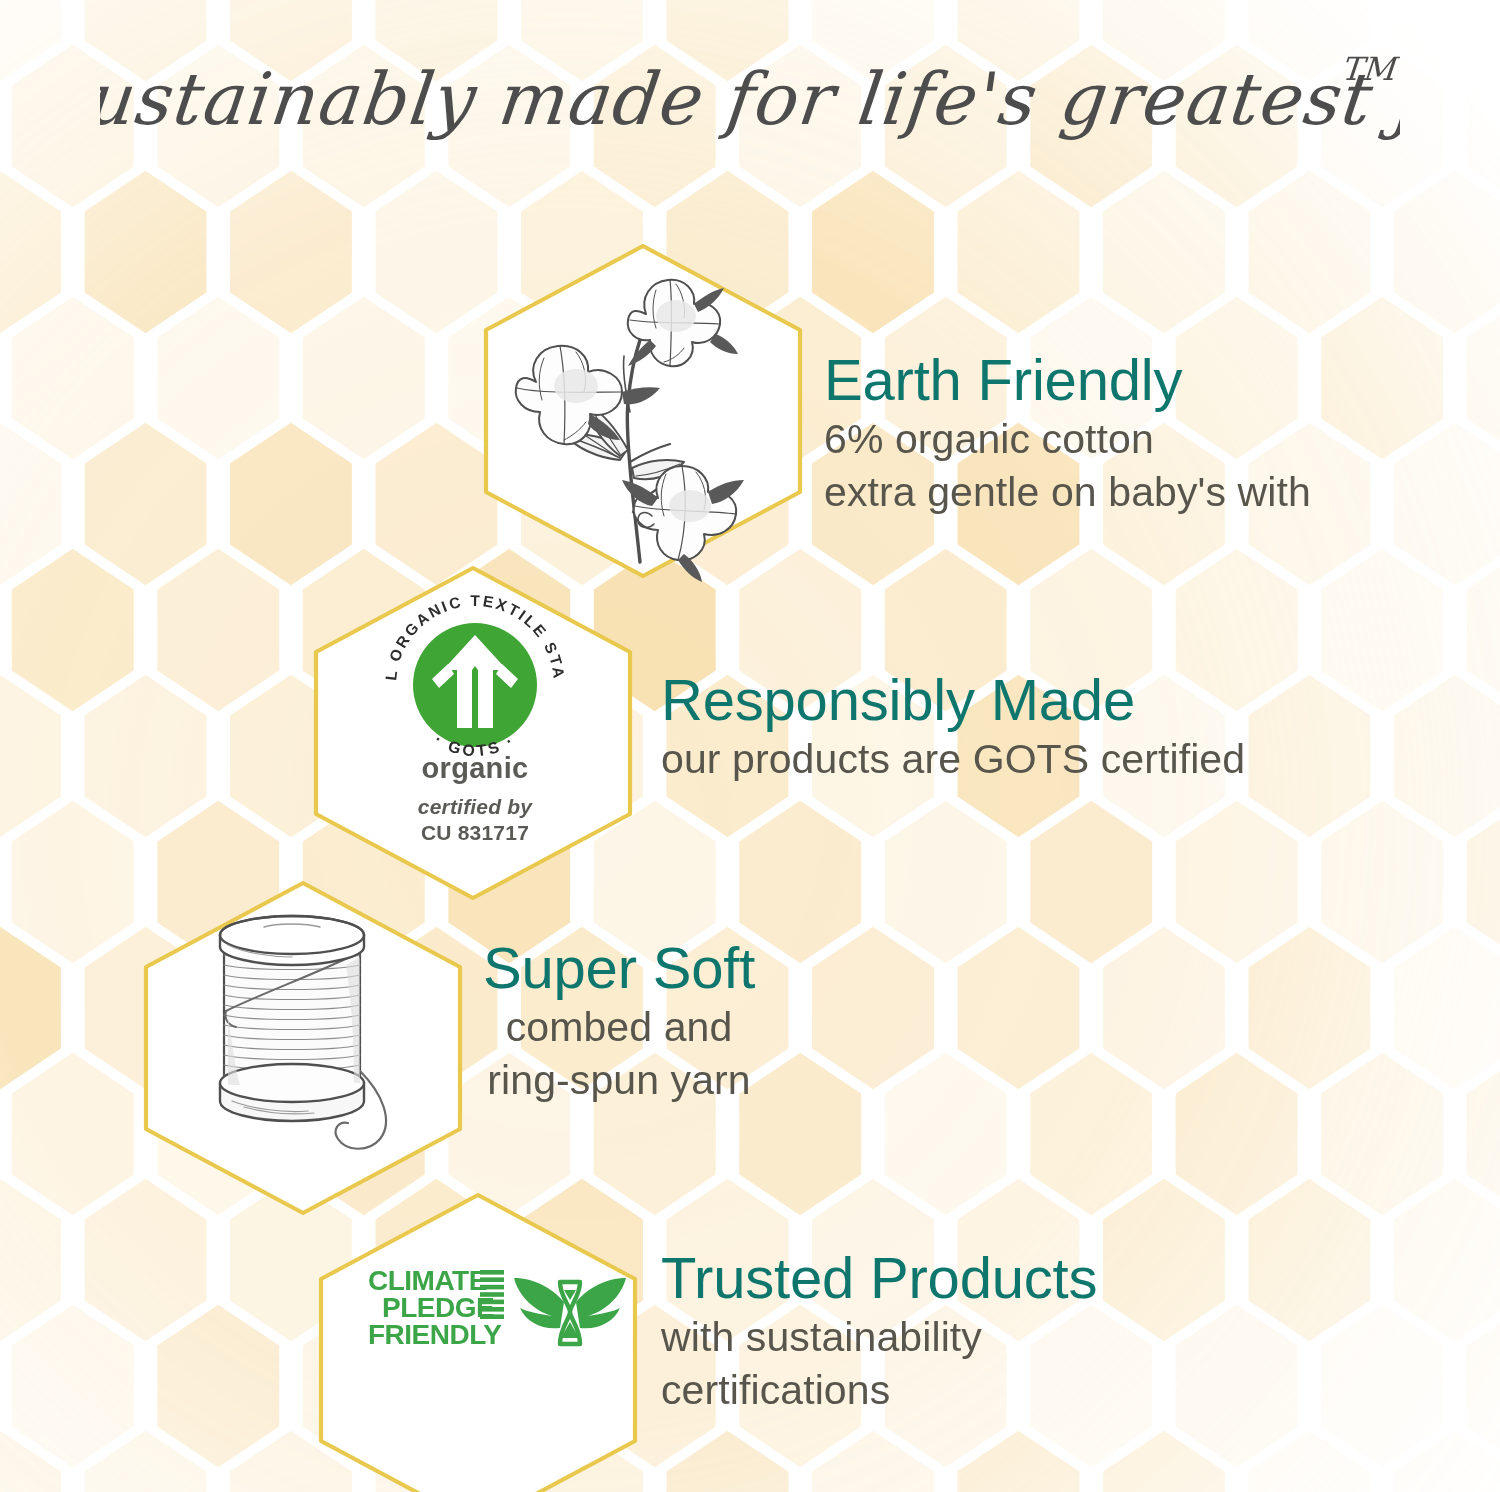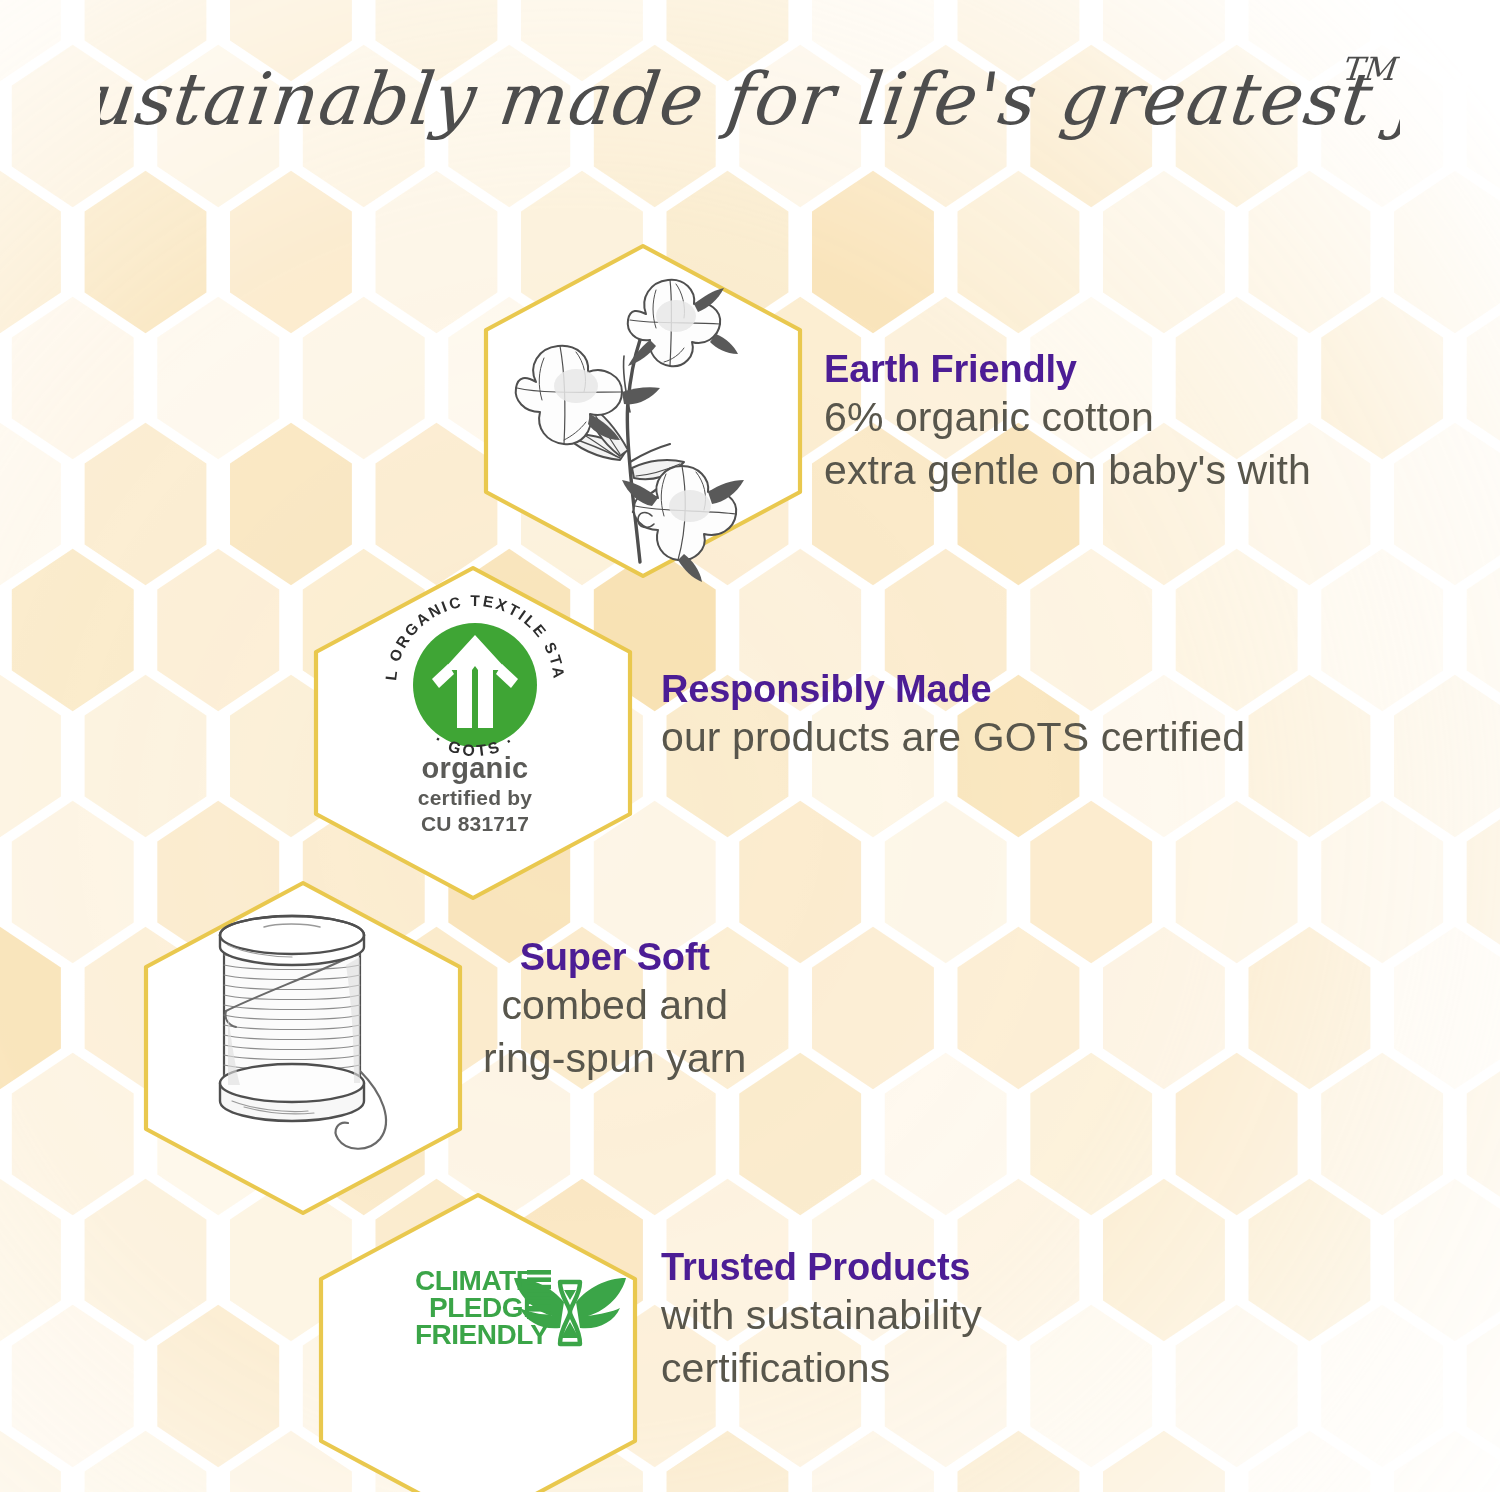--- a/index.html
+++ b/index.html
@@ -46,24 +46,24 @@
   .art { position:absolute; z-index:4; }
   .art svg { display:block; overflow:visible; }
 
   
   .feature-text {
     position:absolute;
     z-index:6;
   }
   .feature-title {
     font-family:"Liberation Sans", sans-serif;
-    font-weight:bold;
-    font-size:38px;
+    font-weight:normal;
+    font-size:58px;
     line-height:1.12;
-    color:#4c1d95;
+    color:#0f766e;
     letter-spacing:-0.2px;
     white-space:nowrap;
   }
   .feature-line {
     font-family:"Liberation Sans", sans-serif;
     font-weight:300;
     font-size:41px;
     line-height:1.30;
     color:#58564c;
     letter-spacing:0.1px;
@@ -431,21 +431,21 @@
         <textPath id="ringTopText" href="#ringTop" startOffset="50%" text-anchor="middle">GLOBAL ORGANIC TEXTILE STANDARD</textPath>
       </text>
       <text font-family="Liberation Sans, sans-serif" font-size="16" font-weight="bold" fill="#2d2d2d" letter-spacing="3">
         <textPath id="ringBotText" href="#ringBot" startOffset="50%" text-anchor="middle">· GOTS ·</textPath>
       </text>
     </svg>
   </div>
 
   <div style="position:absolute; left:368px; top:752px; width:214px; z-index:5;">
     <div class="gots-word gots-organic">organic</div>
-    <div class="gots-word gots-cert" style="">certified by</div>
+    <div class="gots-word gots-cert" style="margin-top:9px;font-style:italic;">certified by</div>
     <div class="gots-word gots-cert">CU 831717</div>
   </div>
 
   <div class="feature-text" style="left:661px; top:668px;">
     <div class="feature-title">Responsibly Made</div>
     <div class="feature-line">our products are GOTS certified</div>
   </div>
 
   <div class="hexcard" style="left:143px; top:880px;">
     <svg width="320" height="336" viewBox="0 0 320 336" xmlns="http://www.w3.org/2000/svg">
@@ -504,21 +504,21 @@
     <div class="feature-line">combed and</div>
     <div class="feature-line">ring-spun yarn</div>
   </div>
 
   <div class="hexcard" style="left:318px; top:1192px;">
     <svg width="320" height="336" viewBox="0 0 320 336" xmlns="http://www.w3.org/2000/svg">
       <polygon points="160,3 317,87 317,249 160,333 3,249 3,87" fill="#ffffff" stroke="#e9c84e" stroke-width="4.2" stroke-linejoin="round"></polygon>
     </svg>
   </div>
 
-  <div style="position:absolute; left:368px; top:1268px; z-index:6;margin-left:47px;">
+  <div style="position:absolute; left:368px; top:1268px; z-index:6;">
     <div style="position:relative; width:140px;">
       <div class="cpf-word">CLIMATE</div>
       <div class="cpf-word" style="padding-left:14px;">PLEDGE</div>
       <div class="cpf-word">FRIENDLY</div>
 
       <svg style="position:absolute; left:112px; top:2px;" width="26" height="58" viewBox="0 0 26 58" xmlns="http://www.w3.org/2000/svg">
         <g fill="#3ba548">
           <rect x="0" y="0" width="24" height="4.6"></rect>
           <rect x="0" y="7.4" width="24" height="4.6"></rect>
           <rect x="0" y="14.8" width="24" height="4.6"></rect>

